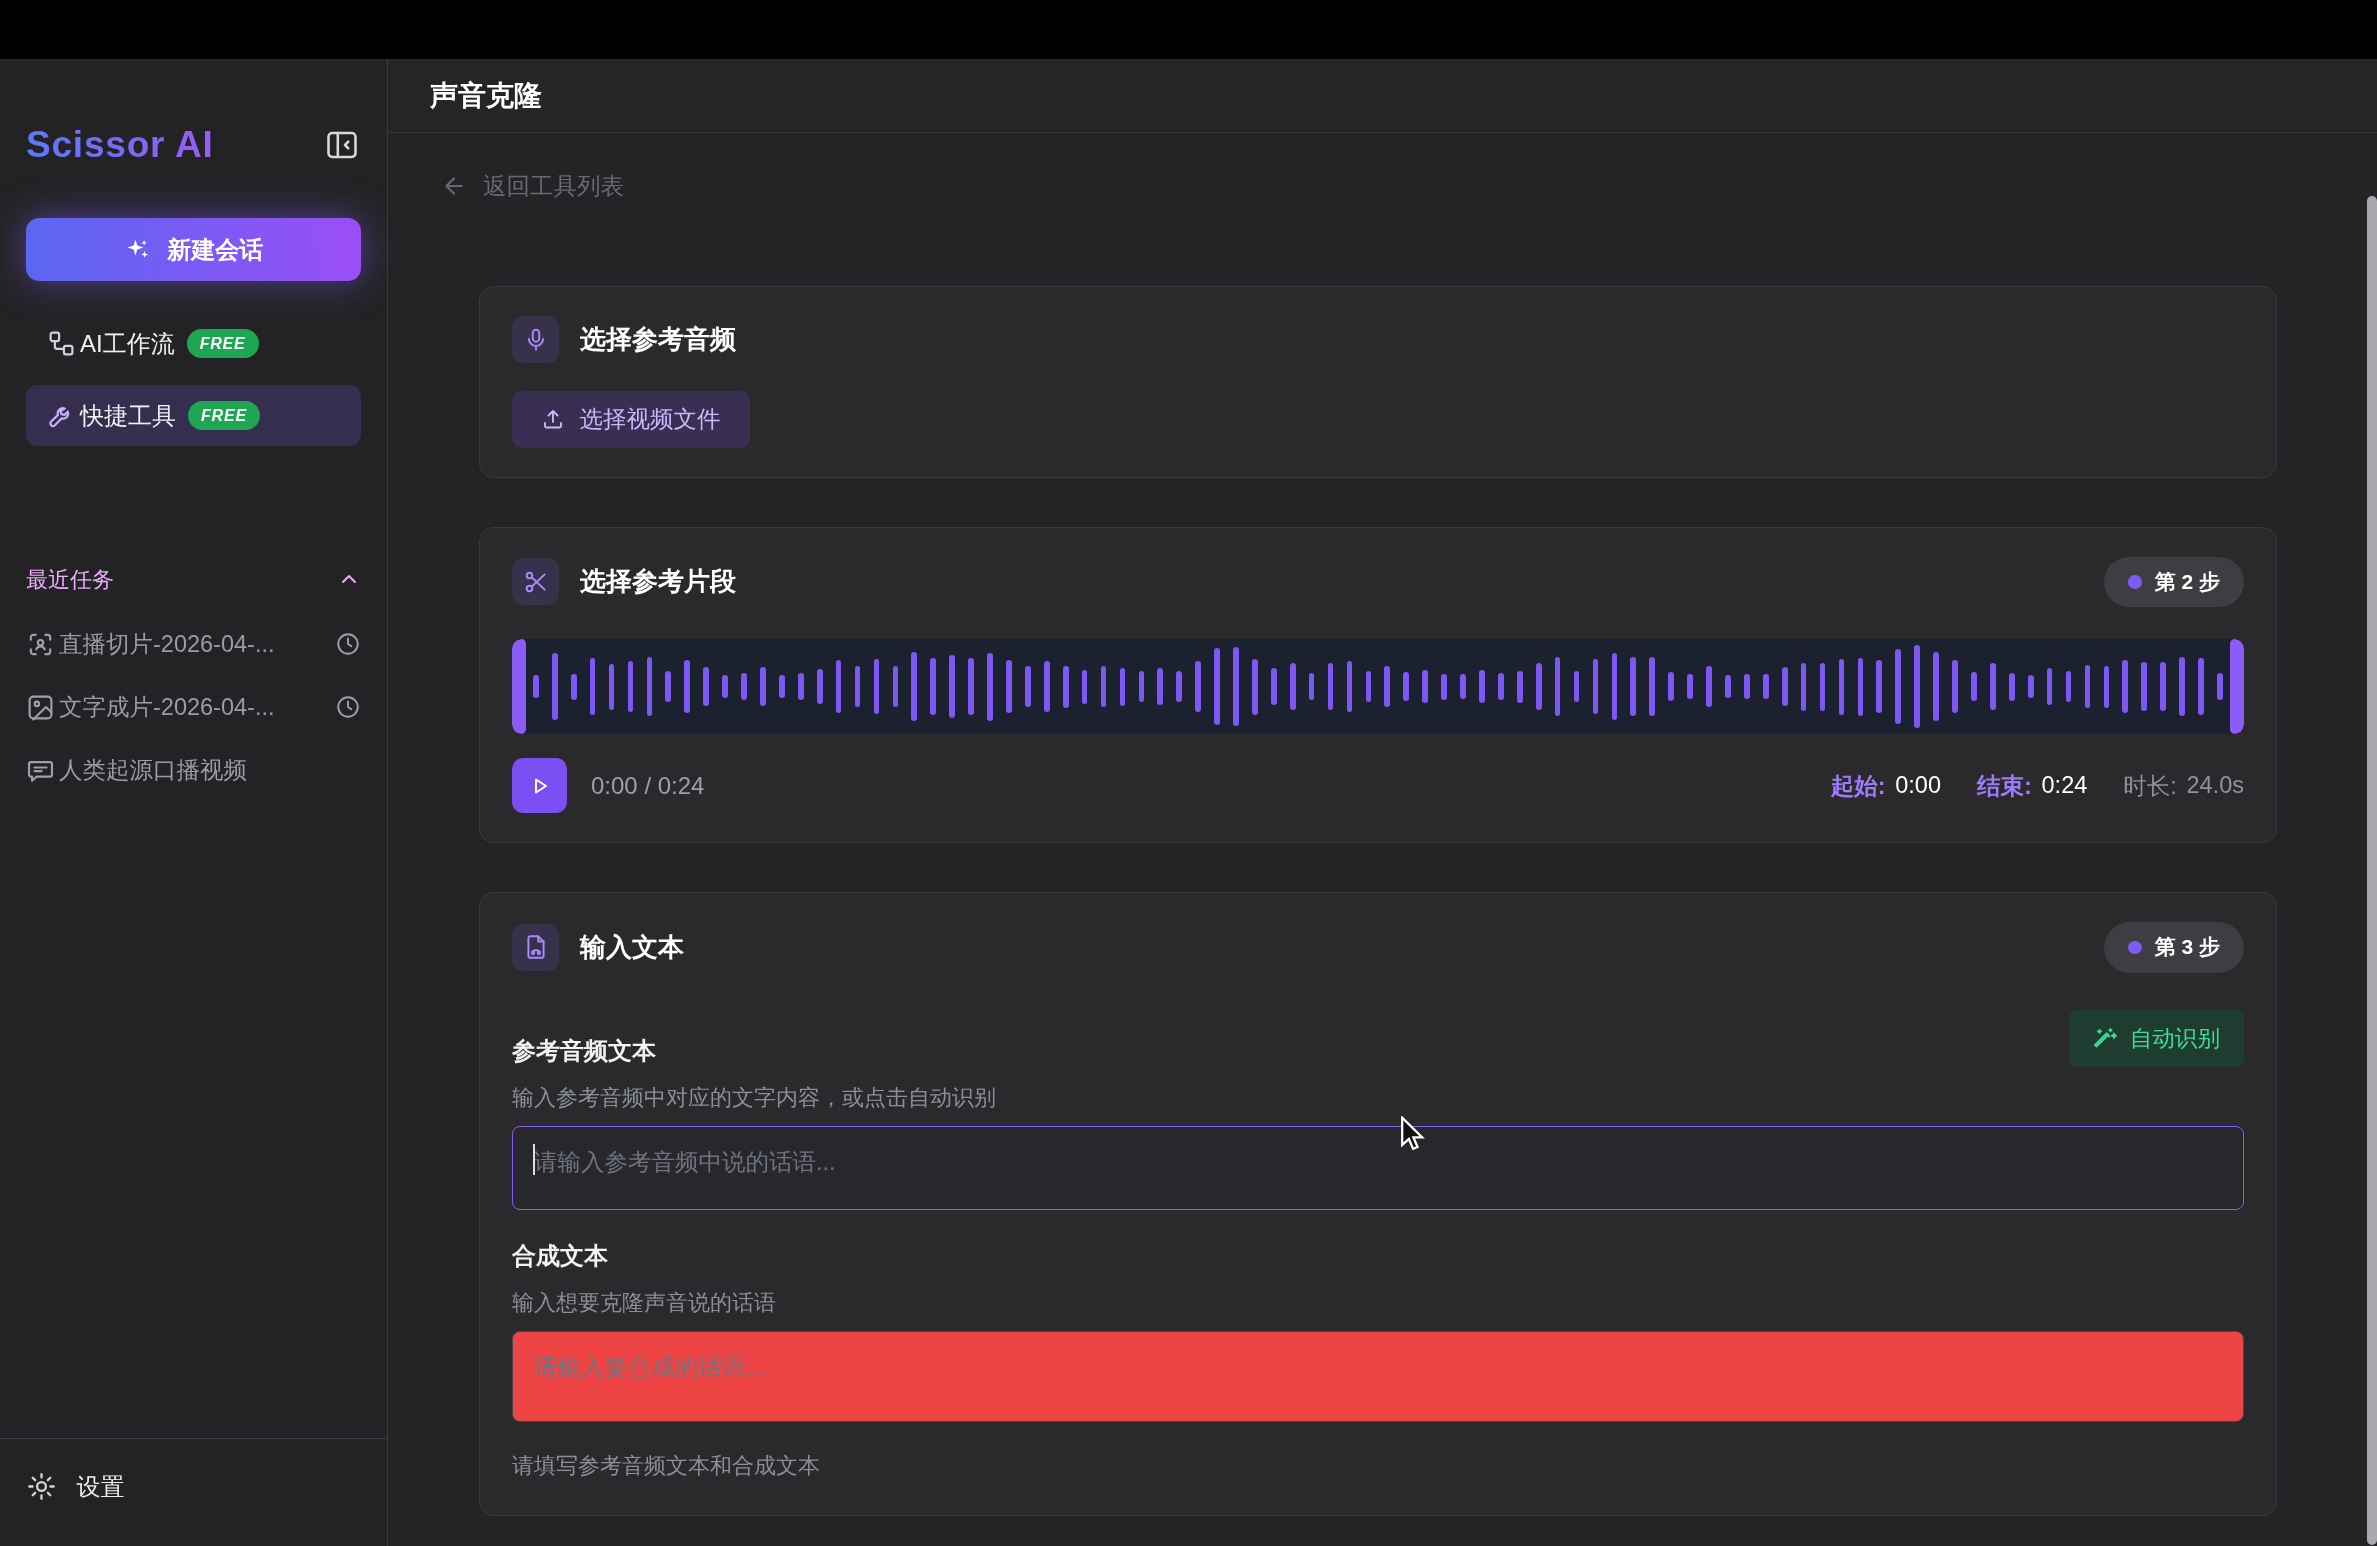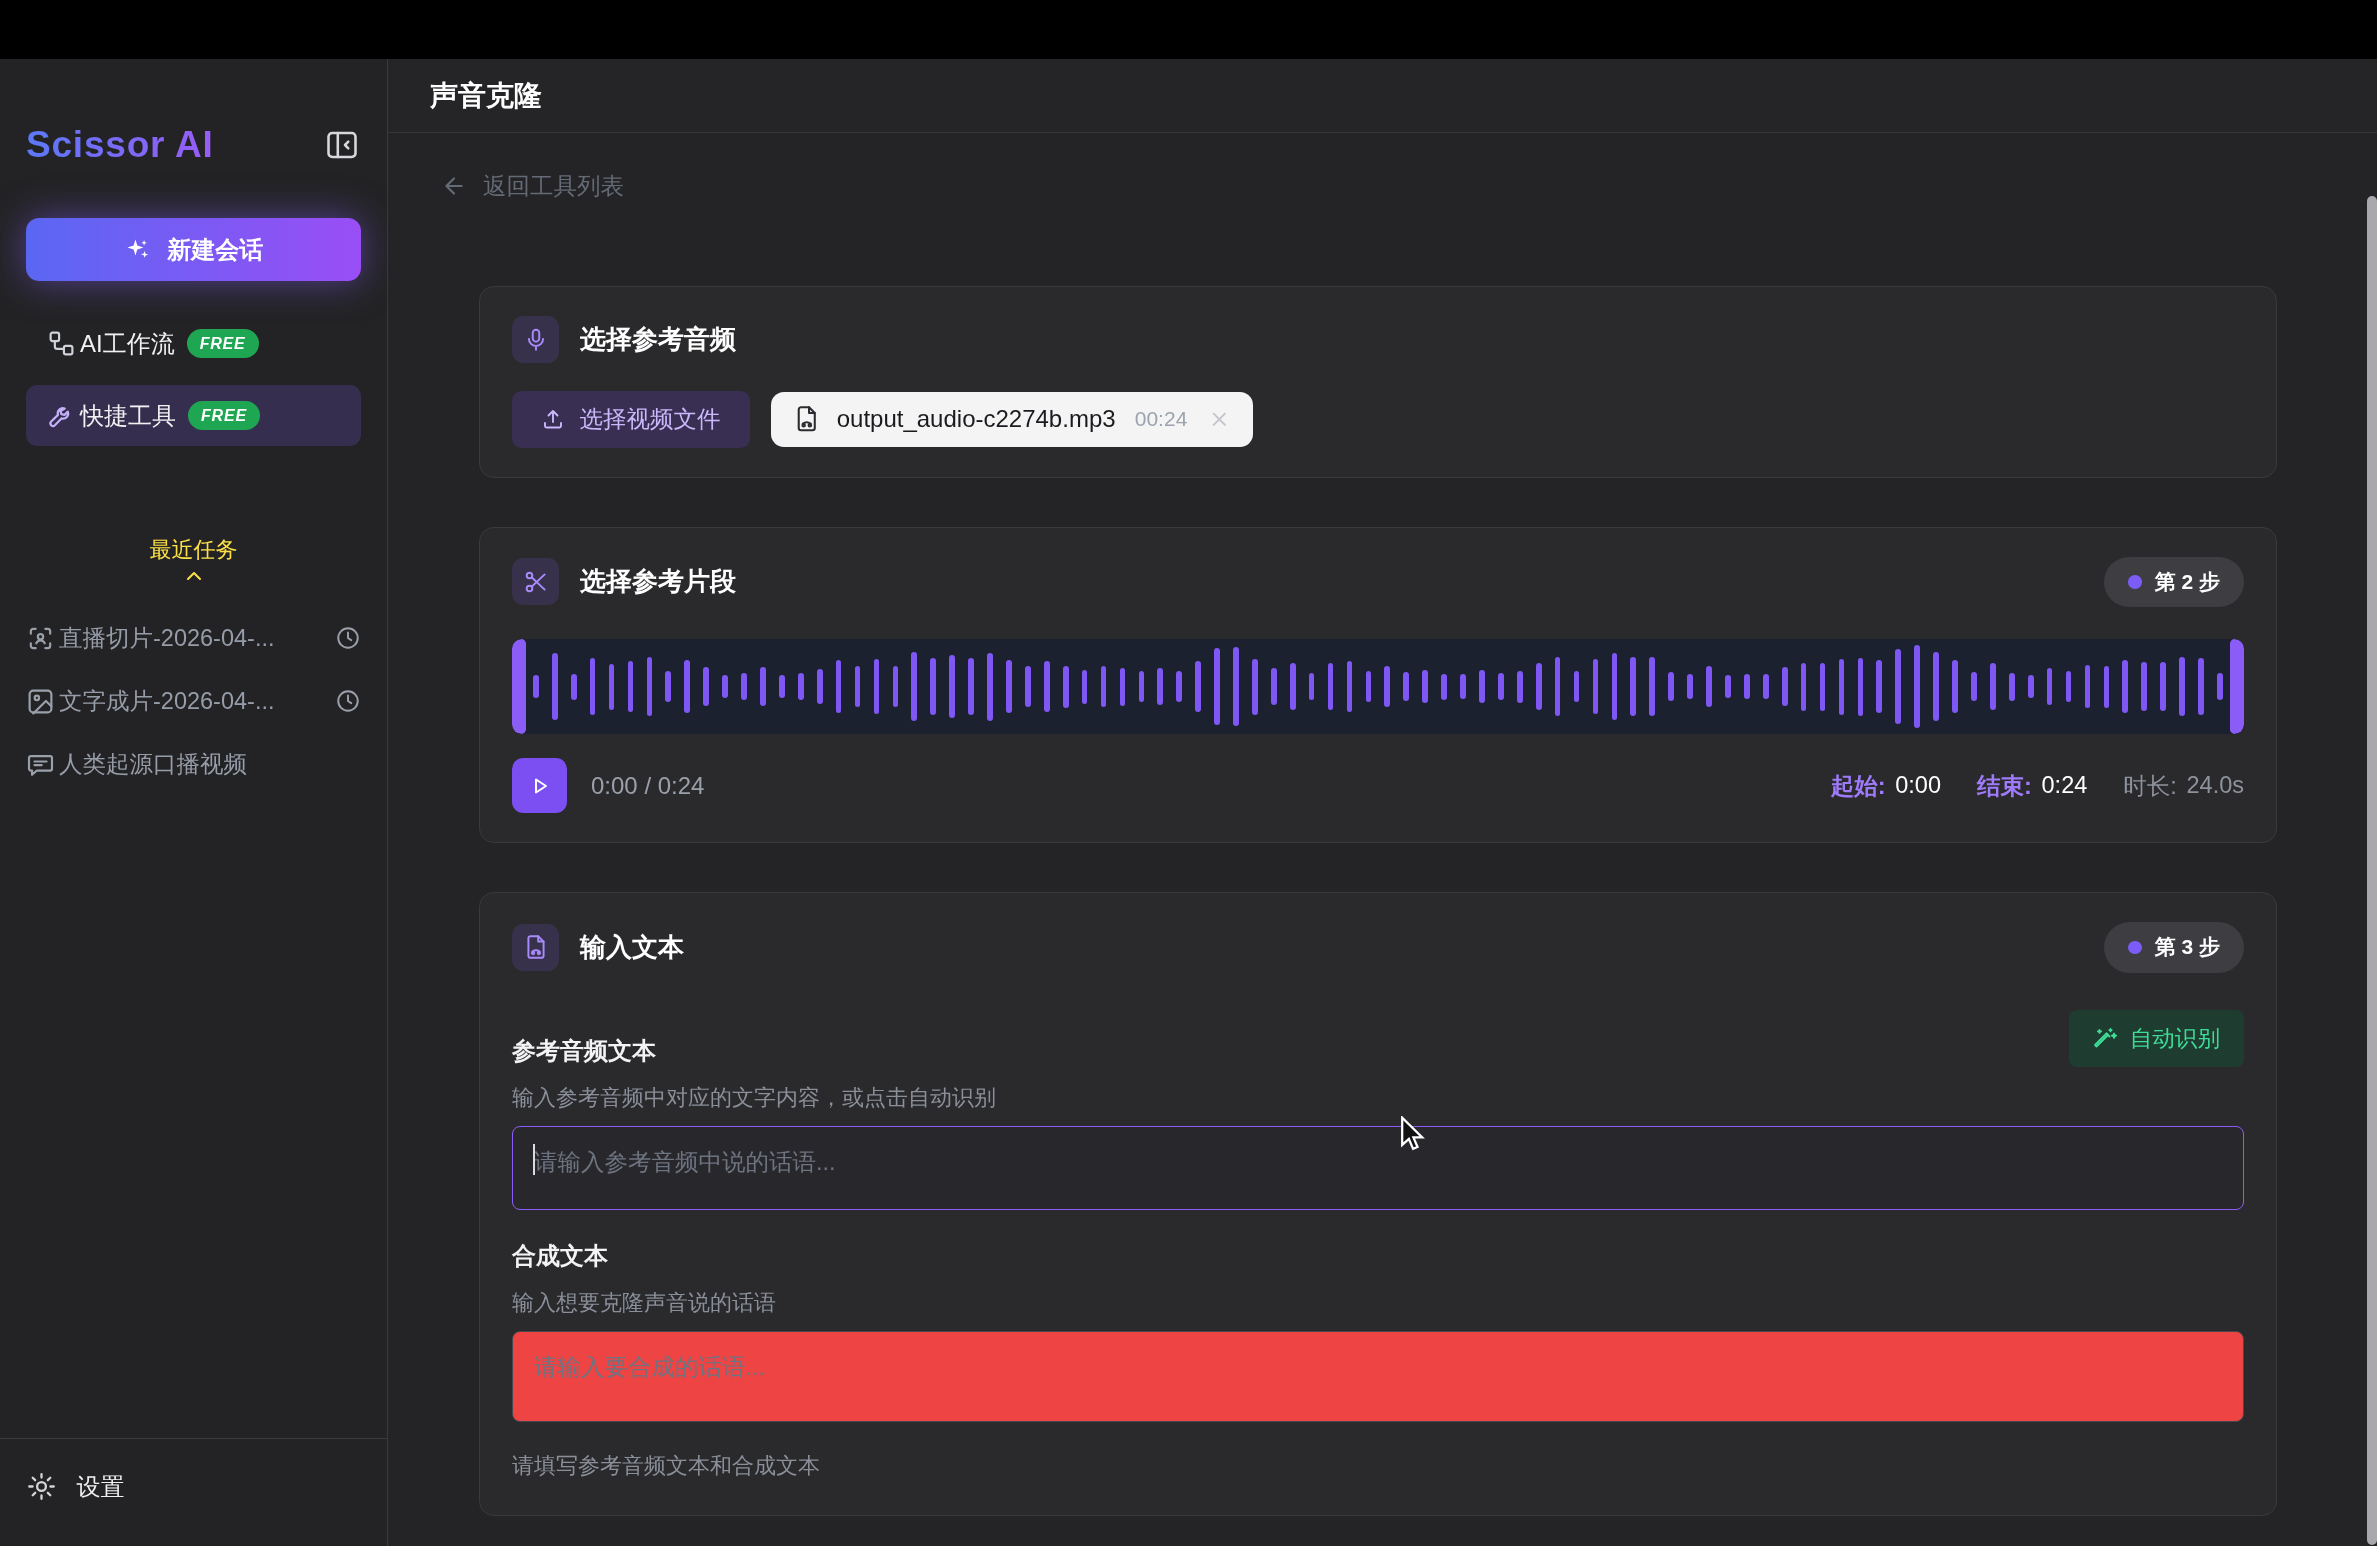--- a/index.html
+++ b/index.html
@@ -24,22 +24,22 @@
     background:linear-gradient(90deg,#5a67f2,#9a4ef6); color:#fff; font-size:24px; font-weight:bold;
     box-shadow:0 0 37px rgba(134,94,248,.5); cursor:pointer; font-family:inherit; }
   .nav { margin-top:32px; display:flex; flex-direction:column; gap:11.3px; }
   .nav-item { height:61px; border-radius:11.3px; display:flex; align-items:center; gap:4px; padding:0 21px;
     font-size:24px; color:#f1f1f4; cursor:pointer; }
   .nav-item .nicon { color:#cfd2d9; }
   .nav-item.active { background:rgba(128,90,245,.2); }
   .nav-item.active .nicon { color:#c4b0fb; }
   .free { margin-left:8px; background:#1fa653; color:#fff; font-size:16px; font-weight:bold; font-style:italic;
     padding:5.7px 13px; border-radius:808px; letter-spacing:0.8px; }
-  .recent-head { margin-top:89px; display:flex; align-items:center; justify-content:space-between;
-    font-size:22px; color:#fde047; cursor:pointer;flex-direction:column; }
+  .recent-head { margin-top:119px; display:flex; align-items:center; justify-content:space-between;
+    font-size:22px; color:#f0abfc; cursor:pointer; }
   .recent-list { margin-top:24px; display:flex; flex-direction:column; gap:13px; }
   .recent-item { height:50px; display:flex; align-items:center; gap:4px; color:#969ca8; font-size:23.5px; cursor:pointer; border-radius:8px; }
   .recent-item .ricon { color:#9aa0aa; flex:none; }
   .recent-item .rlabel { flex:1; white-space:nowrap; overflow:hidden; }
   .side-bottom { position:absolute; left:0; right:0; bottom:0; border-top:0.8px solid #3b3b41; padding:24px 26px 36px; }
   .settings-row { display:flex; align-items:center; gap:19.4px; font-size:24px; color:#f1f1f4; cursor:pointer; height:47px; }
 
   
   .main { flex:1; display:flex; flex-direction:column; position:relative; background:#242426; }
   .page-header { height:74px; flex:none; display:flex; align-items:center; padding-left:42px;
@@ -266,38 +266,20 @@
           <div class="file-row">
             <button class="upload-btn">
               <span>
                 <svg width="24" height="24" viewBox="0 0 24 24" fill="none" stroke="currentColor" stroke-width="1.9" stroke-linecap="round" stroke-linejoin="round">
                     <path d="M12 15V4M7.5 8.5 12 4l4.5 4.5"></path>
                     <path d="M4 16v3a1.5 1.5 0 0 0 1.5 1.5h13A1.5 1.5 0 0 0 20 19v-3"></path>
                   </svg>
               </span>
               <span>选择视频文件</span>
             </button>
-            <div class="file-chip">
-              <span style="color:#2b2b30">
-                <svg width="27.5" height="27.5" viewBox="0 0 24 24" fill="none" stroke="currentColor" stroke-width="1.8" stroke-linecap="round" stroke-linejoin="round">
-                    <path d="M14 2H7a2 2 0 0 0-2 2v16a2 2 0 0 0 2 2h10a2 2 0 0 0 2-2V7z"></path>
-                    <path d="M14 2v5h5"></path>
-                    <path d="M8.6 16.2a6 6 0 0 1 6.8 0"></path>
-                    <circle cx="9.3" cy="17.6" r="1.1"></circle>
-                    <circle cx="14.7" cy="17.6" r="1.1"></circle>
-                  </svg>
-              </span>
-              <span class="fname">output_audio-c2274b.mp3</span>
-              <span class="fdur">00:24</span>
-              <span class="chip-close">
-                <svg width="22.6" height="22.6" viewBox="0 0 24 24" fill="none" stroke="currentColor" stroke-width="2" stroke-linecap="round">
-                    <path d="M6 6l12 12M18 6L6 18"></path>
-                  </svg>
-              </span>
-            </div>
           </div>
         </section>
 
         <section class="card card2">
           <div class="card-head">
             <div class="head-left">
               <div class="icon-box">
                 <svg width="26" height="26" viewBox="0 0 24 24" fill="none" stroke="currentColor" stroke-width="1.8" stroke-linecap="round" stroke-linejoin="round">
                     <circle cx="6" cy="6" r="2.6"></circle>
                     <circle cx="6" cy="18" r="2.6"></circle>

